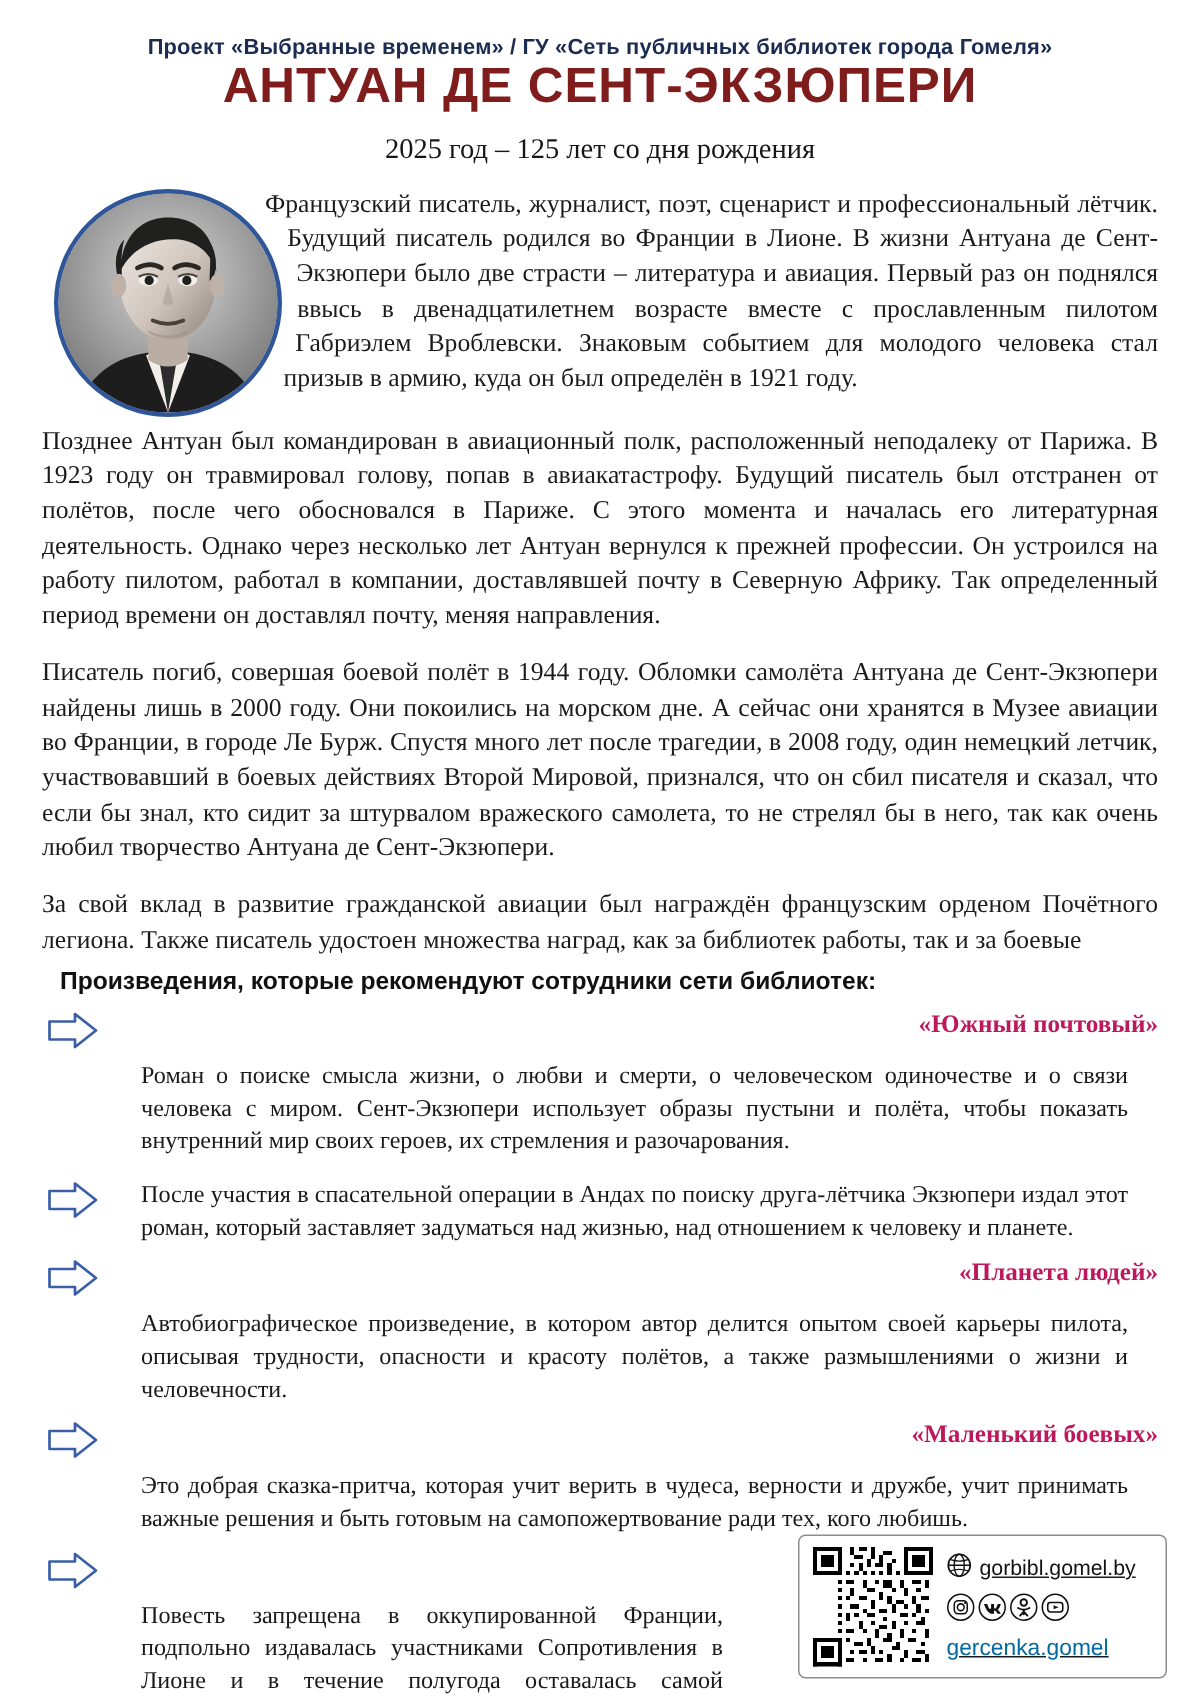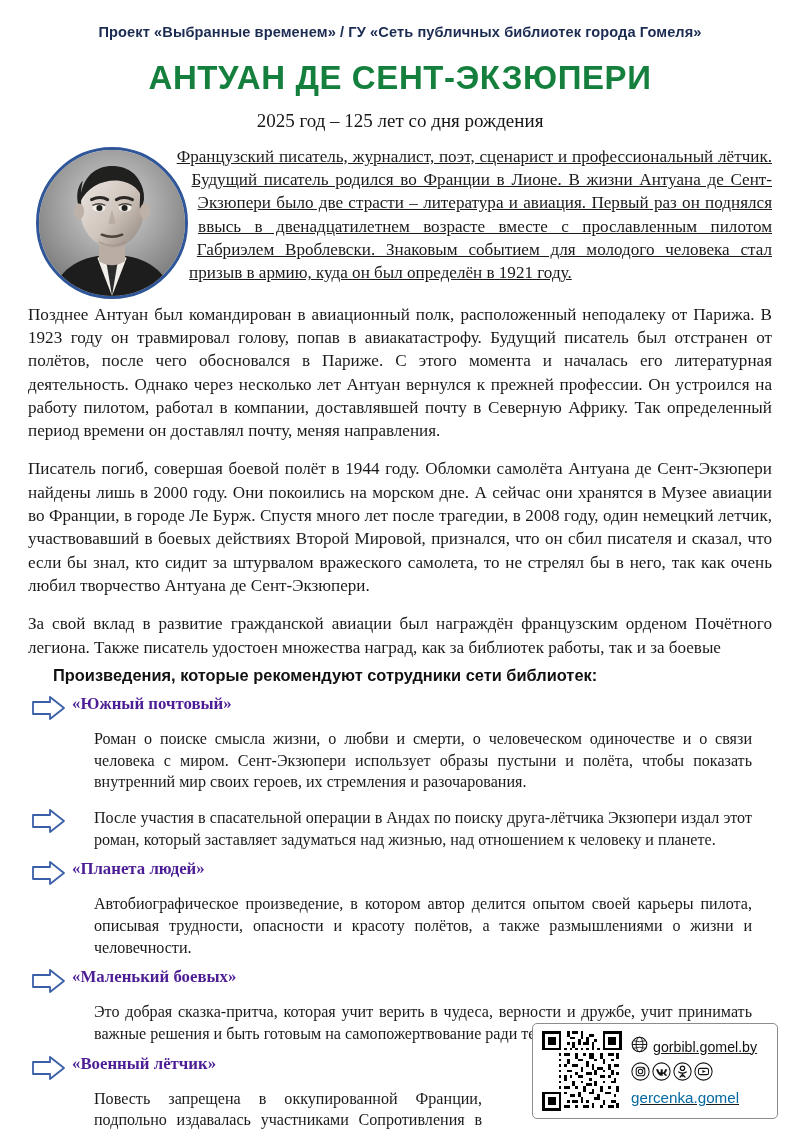--- a/index.html
+++ b/index.html
@@ -34,38 +34,36 @@
     color: #1b2b52;
     letter-spacing: 0.1px;
     padding-top: 24px;
   }
 
   .main-title {
     text-align: center;
     font-family: "Liberation Sans", "DejaVu Sans", sans-serif;
     font-weight: bold;
     font-size: 33px;
-    color: #15803d;
+    color: #7f1d1d;
     letter-spacing: 0.6px;
-    margin-top: 21px;
     line-height: 1.05;
   }
 
   .subtitle {
     text-align: center;
     font-size: 19px;
     color: #161616;
     margin-top: 14px;
   }
 
   
   .intro-block {
     margin-top: 13px;
     position: relative;
-    text-decoration: underline;
   }
 
   .portrait {
     float: left;
     width: 152px;
     height: 152px;
     border-radius: 50%;
     border: 3.5px solid #2f5699;
     box-sizing: border-box;
     margin: 2px 14px 4px 8px;
@@ -92,21 +90,21 @@
   }
   .para-gap { margin-top: 15px; }
 
   
   .works-heading {
     font-family: "Liberation Sans", "DejaVu Sans", sans-serif;
     font-weight: bold;
     font-size: 16.4px;
     color: #111;
     margin-top: 7px;
-    margin-left: 25px;
+    margin-left: 12px;
   }
 
   .work-item {
     position: relative;
     margin-top: 9px;
     padding-left: 44px;
     min-height: 30px;
   }
 
   .arrow-icon {
@@ -115,22 +113,23 @@
     top: 0px;
     width: 38px;
     height: 28px;
   }
   .arrow-icon svg { display: block; }
 
   .work-title {
     font-family: "Liberation Serif", "DejaVu Serif", serif;
     font-weight: bold;
     font-size: 16.8px;
-    color: #4c1d95;
+    color: #be185d;
     line-height: 1.2;
+    text-align: right;
   }
 
   .work-desc {
     font-size: 16.1px;
     line-height: 1.345;
     text-align: justify;
     margin-top: 14px;
     padding-left: 22px;
     padding-right: 20px;
   }

